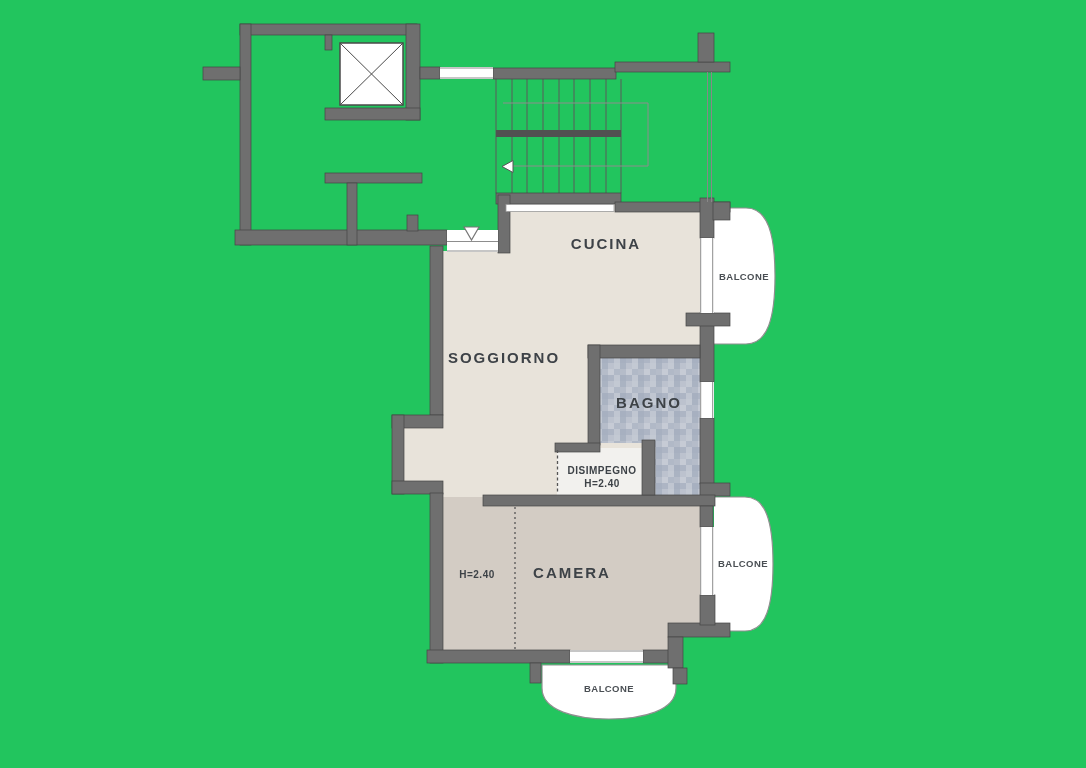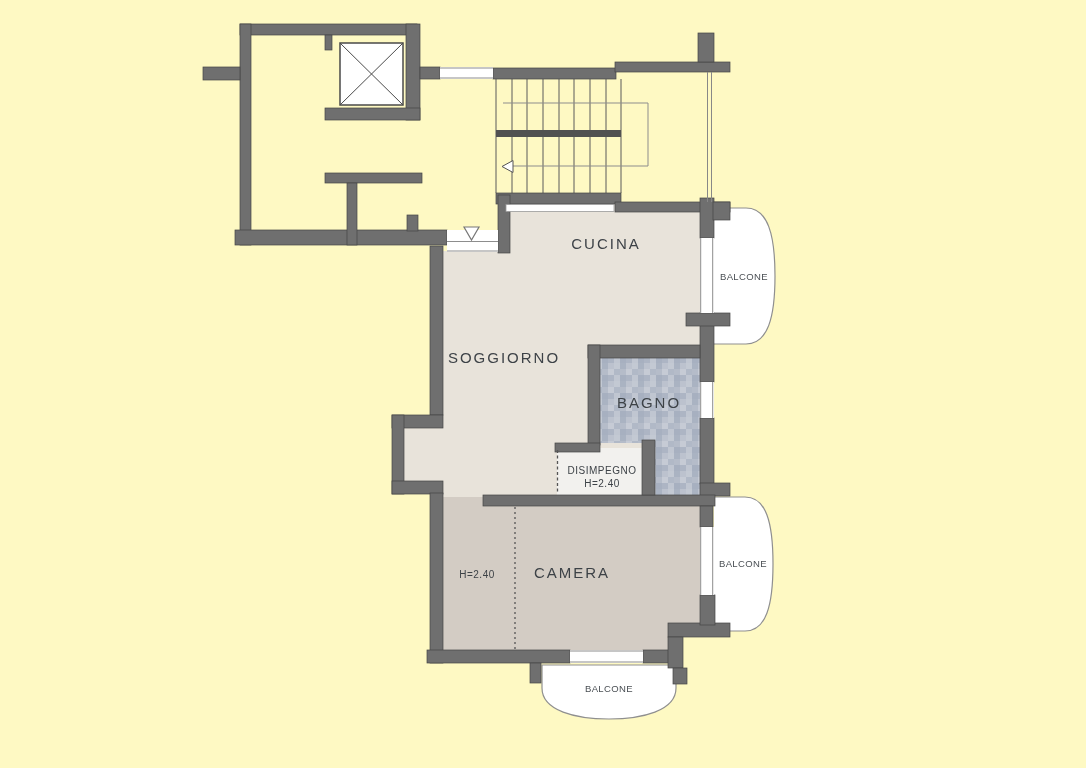--- a/index.html
+++ b/index.html
@@ -1,17 +1,17 @@
 <!DOCTYPE html>
 <html><head>
 <meta charset="utf-8">
 <style>
   html,body{margin:0;padding:0;background:#ffffff;}
   body{font-family:"Liberation Sans", sans-serif;}
-  .stage{position:relative;width:1086px;height:768px;background:#fef9c3;overflow:hidden;}
+  .stage{position:relative;width:1086px;height:768px;background:#22c55e;overflow:hidden;font-weight:bold;}
   svg{display:block;}
   text{fill:#3d4247;}
   .room-label{font-size:15px;letter-spacing:2px;}
   .room-label-sm{font-size:10px;letter-spacing:0.5px;}
   .balcone-label{font-size:9.5px;letter-spacing:0.4px;fill:#4a4f54;}
   .wall{fill:#6f6f6f;stroke:#454545;stroke-width:0.7;}
   .thinline{stroke:#8d8d8d;stroke-width:1;fill:none;}
   .balcone{fill:#ffffff;stroke:#8f8f8f;stroke-width:1.2;}
   .tread{stroke:#5a5a5a;stroke-width:1;}
 </style>

